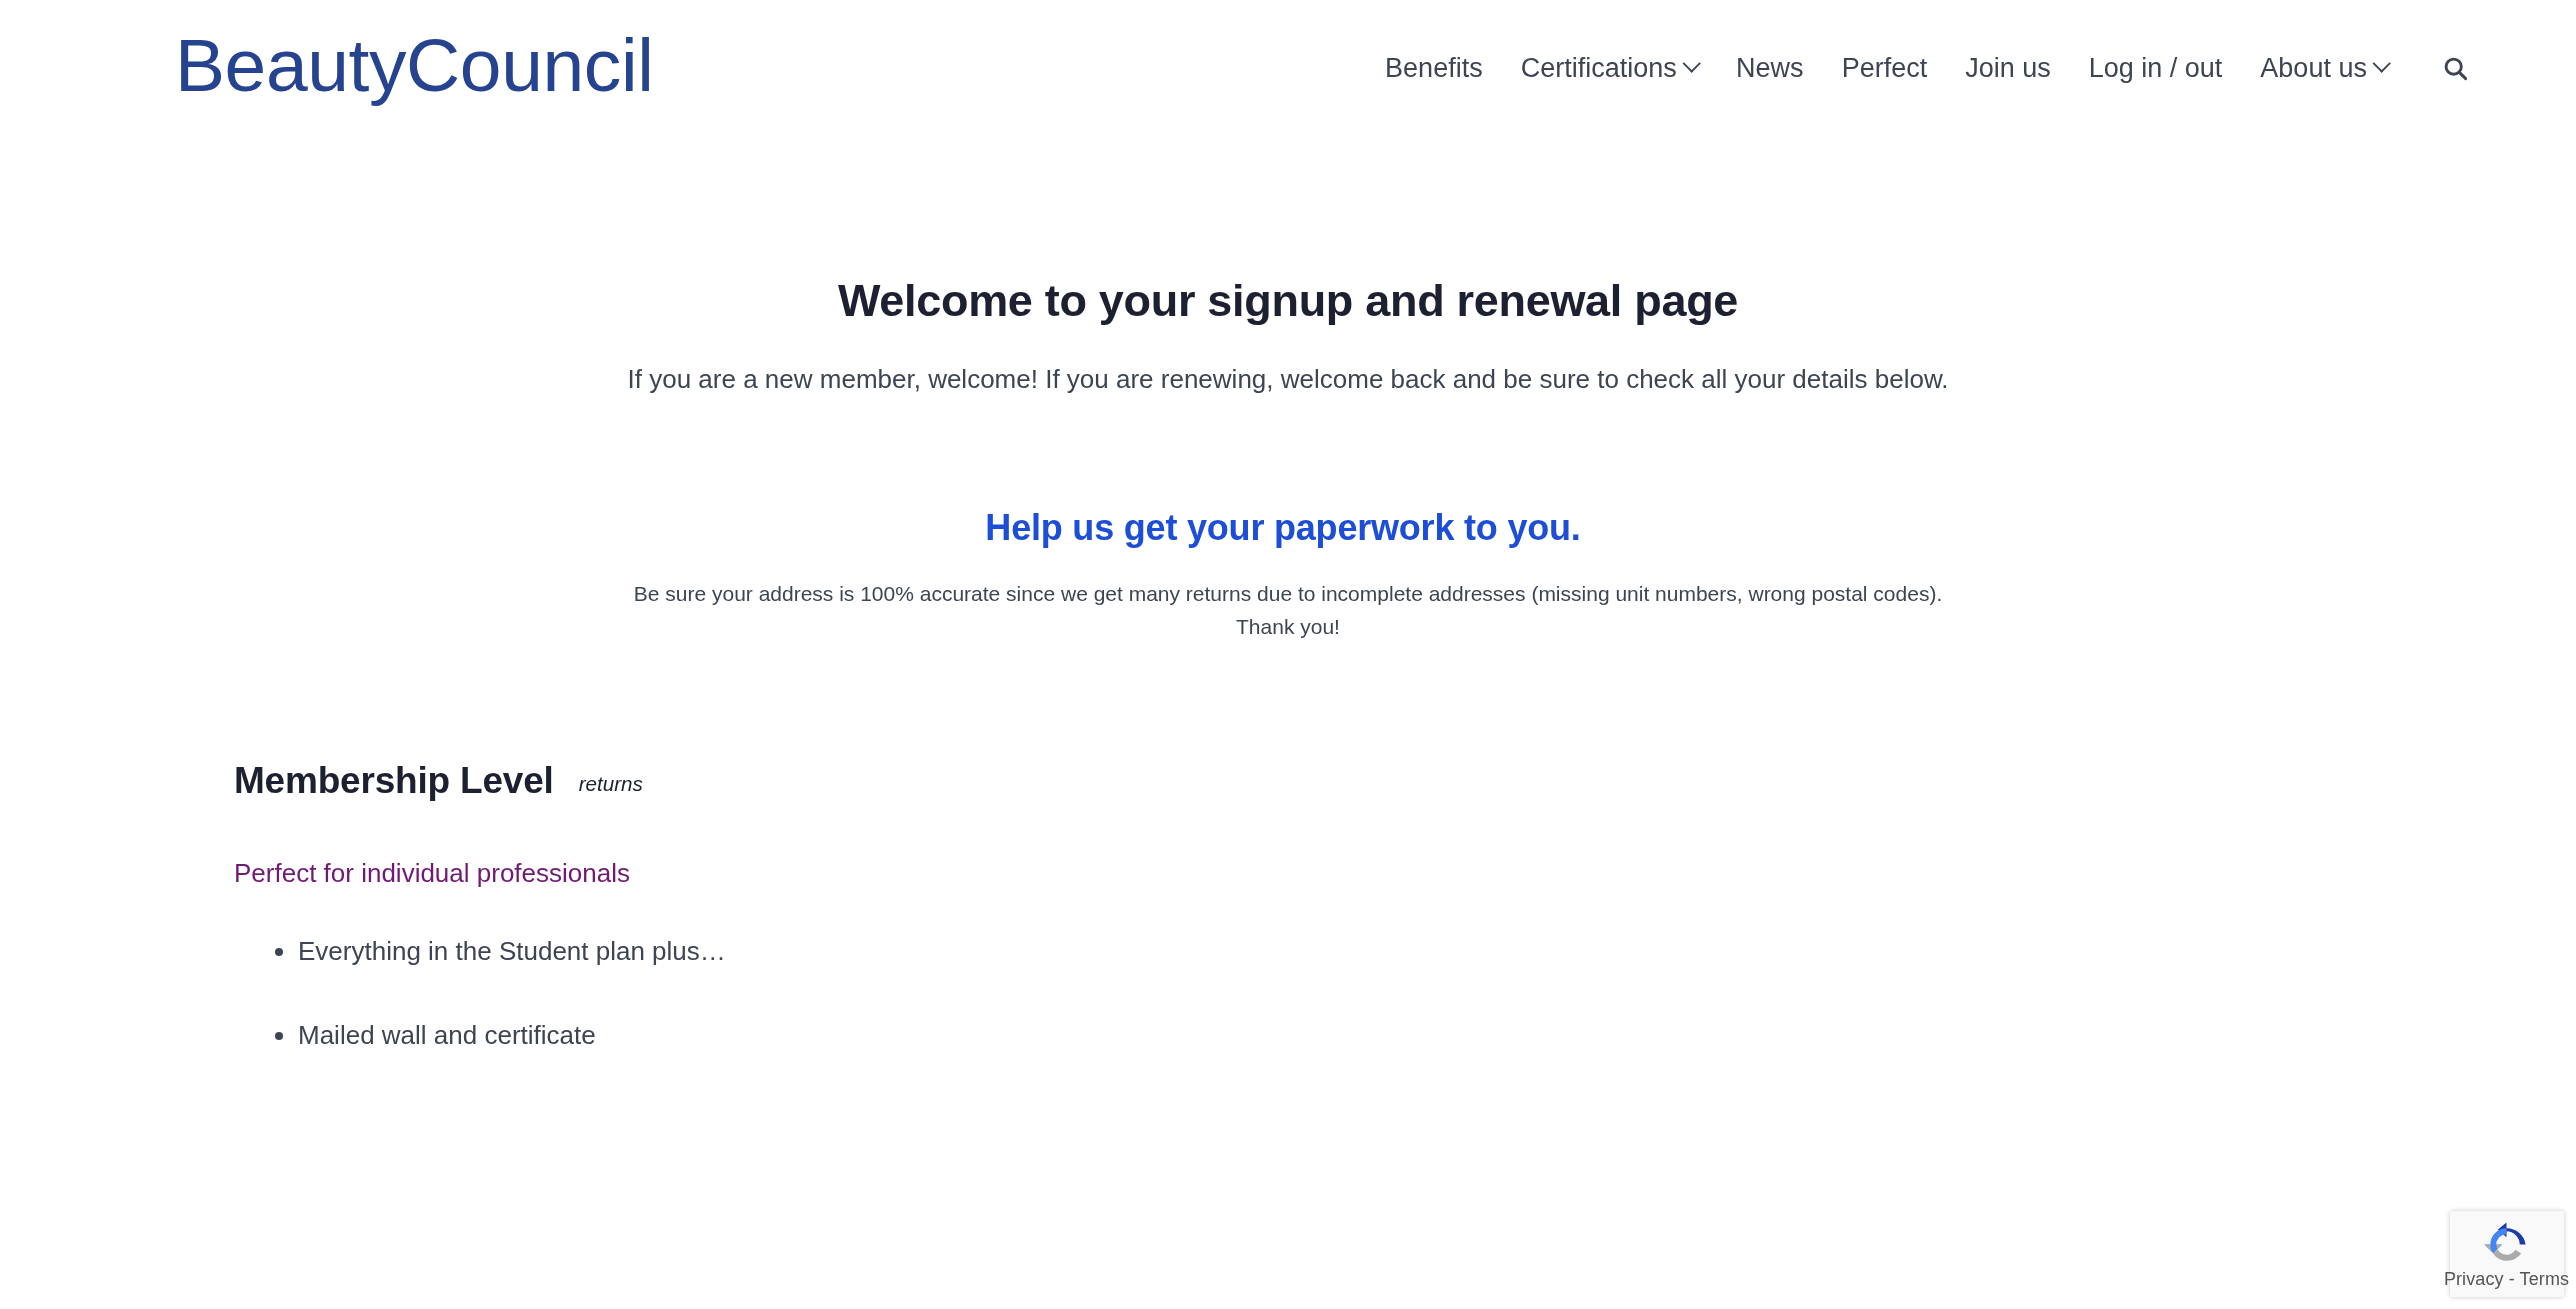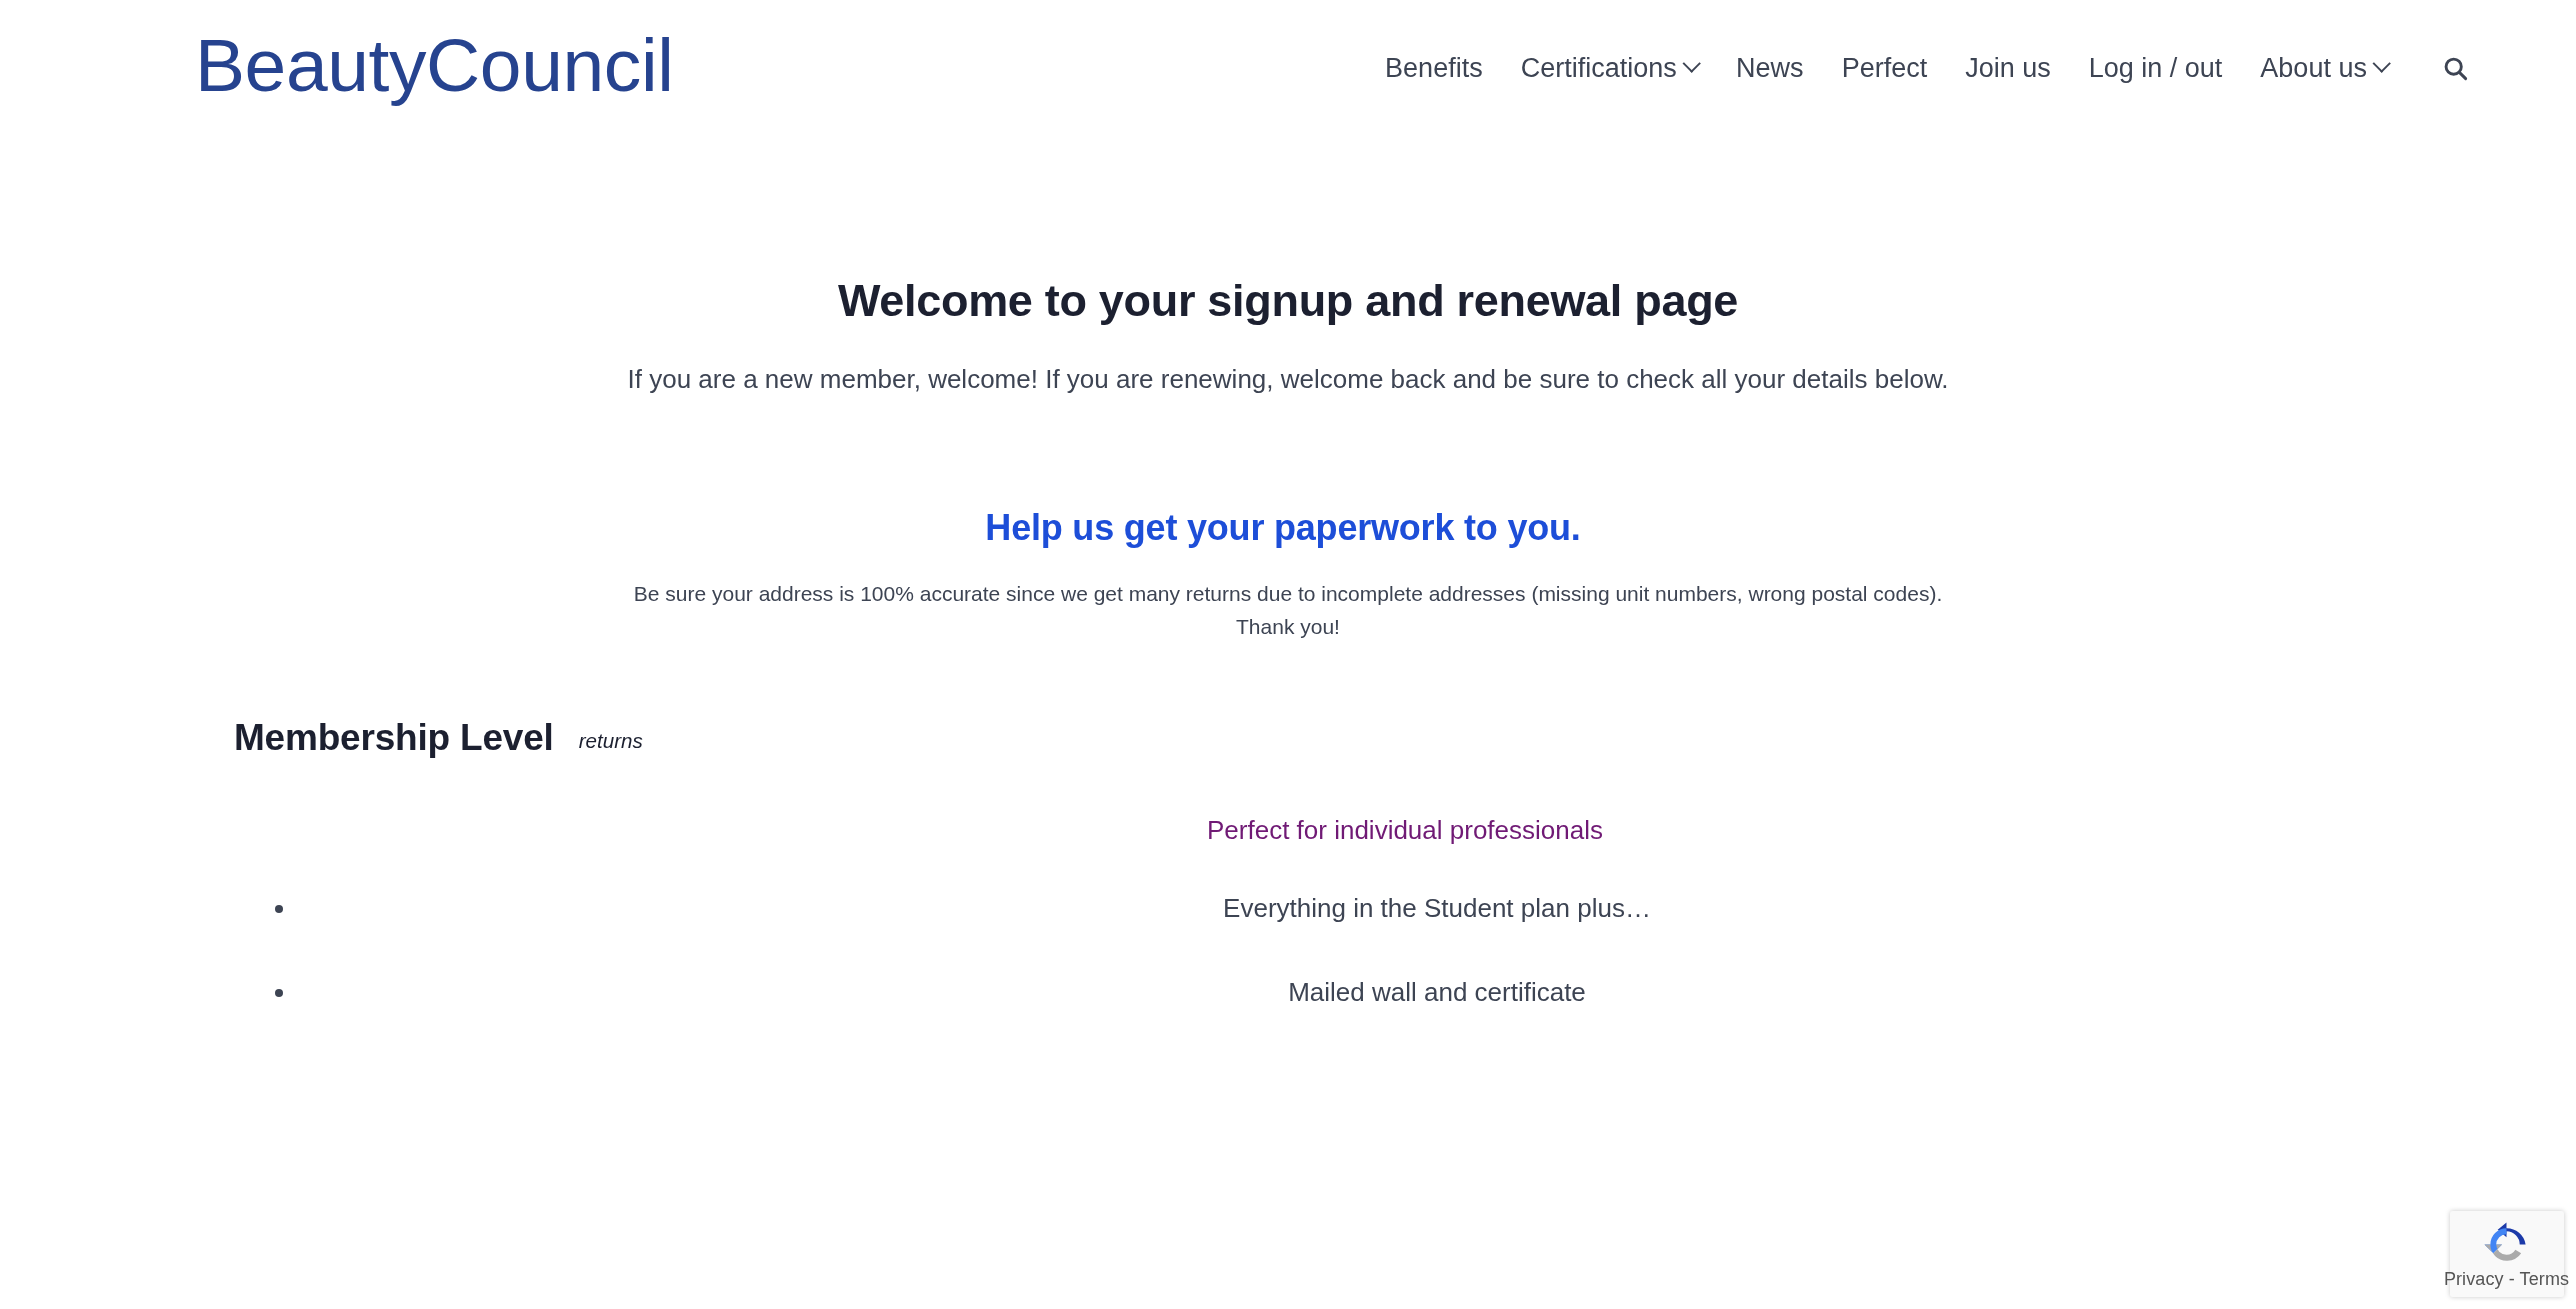--- a/index.html
+++ b/index.html
@@ -26,21 +26,20 @@
   .logo {
     font-family: "Liberation Sans", sans-serif;
     font-size: 75px;
     font-weight: 400;
     letter-spacing: -0.4px;
     color: #26438f;
     line-height: 1;
     margin-top: -5.4px;
     white-space: nowrap;
     text-decoration: none;
-    margin-left: 20px;
   }
   .nav-wrap {
     margin-left: auto;
     display: flex;
     align-items: center;
     gap: 0;
   }
   .nav-item {
     display: inline-flex;
     align-items: center;
@@ -107,22 +106,21 @@
     font-weight: 400;
     color: #3d4453;
     margin: 29px auto 3px auto;
     line-height: 1.55;
     max-width: 1968px;
   }
 
   
   .section {
     padding: 0 0 0 234px;
-    margin-top: 73px;
-    text-align: center;
+    margin-top: 116px;
   }
   .section-head {
     display: flex;
     align-items: baseline;
     gap: 25px;
   }
   h3.section-title {
     font-size: 37px;
     font-weight: 700;
     color: #1c2030;

